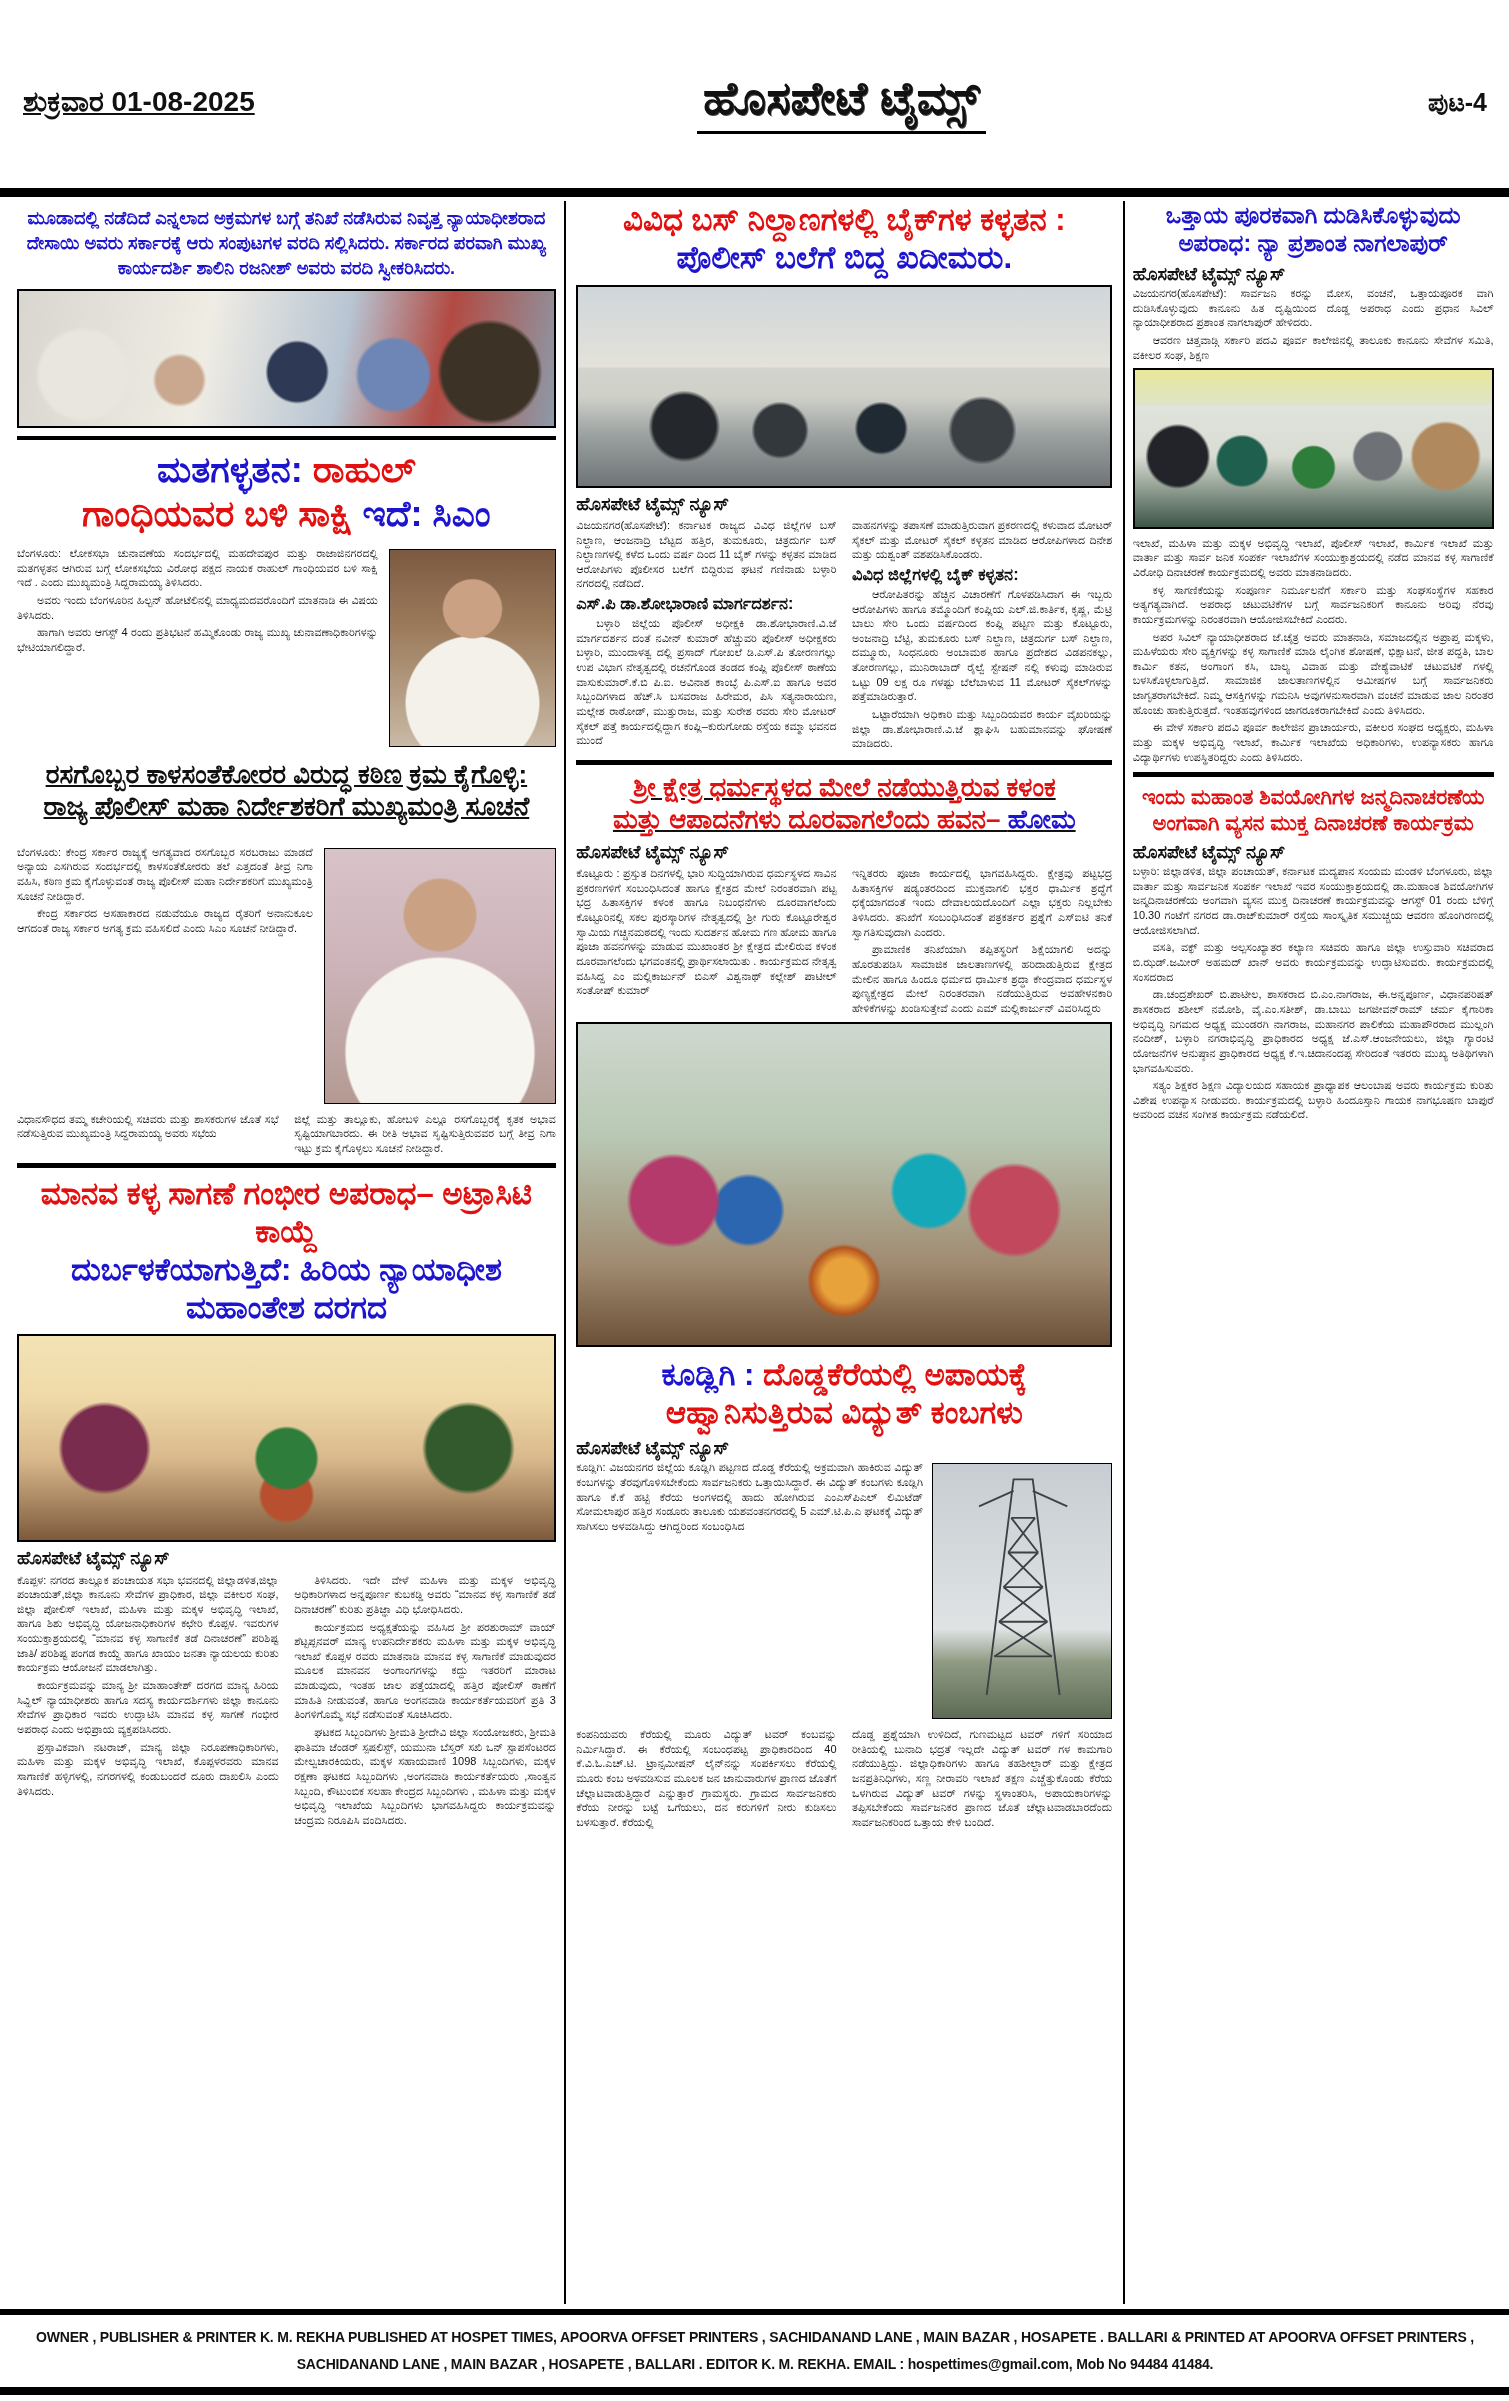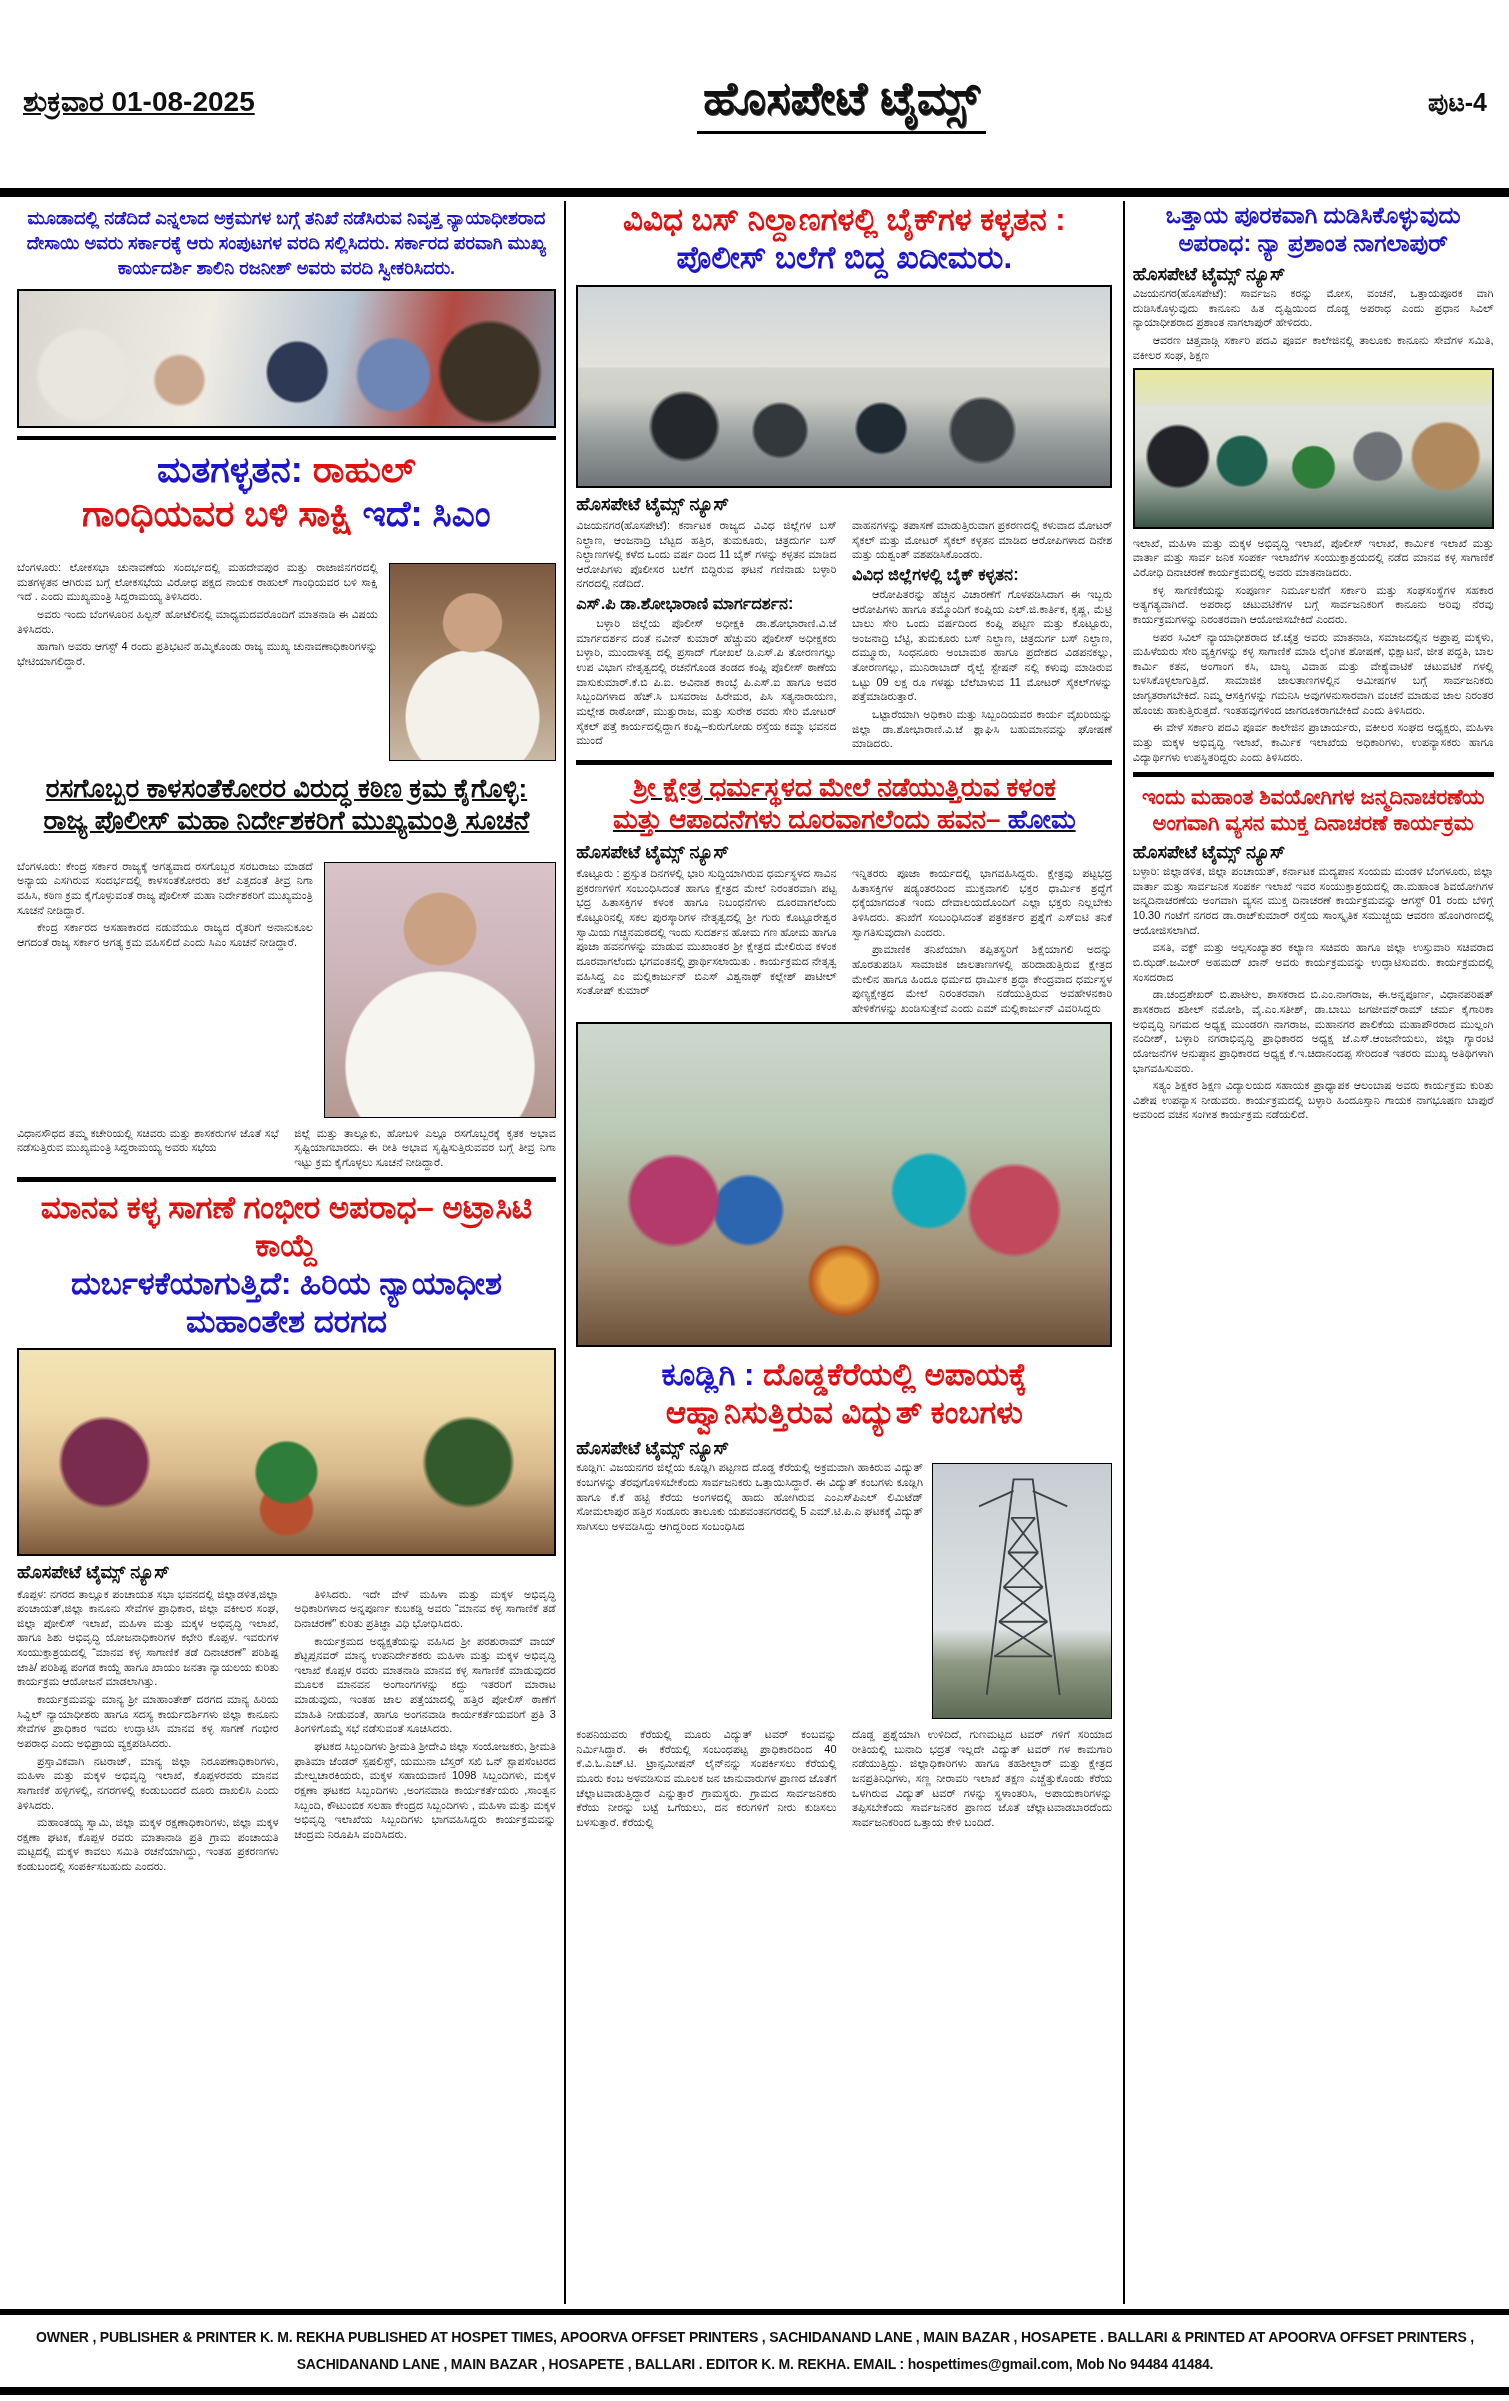--- a/index.html
+++ b/index.html
@@ -128,21 +128,21 @@
   <div class="main">
 
     <div class="col col-l">
       <div class="caption-lead">ಮೂಡಾದಲ್ಲಿ ನಡೆದಿದೆ ಎನ್ನಲಾದ ಅಕ್ರಮಗಳ ಬಗ್ಗೆ ತನಿಖೆ ನಡೆಸಿರುವ ನಿವೃತ್ತ ನ್ಯಾಯಾಧೀಶರಾದ ದೇಸಾಯಿ ಅವರು ಸರ್ಕಾರಕ್ಕೆ ಆರು ಸಂಪುಟಗಳ ವರದಿ ಸಲ್ಲಿಸಿದರು. ಸರ್ಕಾರದ ಪರವಾಗಿ ಮುಖ್ಯ ಕಾರ್ಯದರ್ಶಿ ಶಾಲಿನಿ ರಜನೀಶ್ ಅವರು ವರದಿ ಸ್ವೀಕರಿಸಿದರು.</div>
       <div class="ph ph-handover"></div>
       <div class="hrule"></div>
 
       <div>
         <h2 class="h-xl"><span class="blue">ಮತಗಳ್ಳತನ: </span><span class="red">ರಾಹುಲ್</span><br>
           <span class="red">ಗಾಂಧಿಯವರ ಬಳಿ ಸಾಕ್ಷಿ </span><span class="blue">ಇದೆ: ಸಿಎಂ</span></h2>
-        <div style="margin-top:24px;">
+        <div style="margin-top:10px;">
           <div class="ph ph-cm1 inner"></div>
           <p class="body noind">ಬೆಂಗಳೂರು: ಲೋಕಸಭಾ ಚುನಾವಣೆಯ ಸಂದರ್ಭದಲ್ಲಿ ಮಹದೇವಪುರ ಮತ್ತು ರಾಜಾಜಿನಗರದಲ್ಲಿ ಮತಗಳ್ಳತನ ಆಗಿರುವ ಬಗ್ಗೆ ಲೋಕಸಭೆಯ ವಿರೋಧ ಪಕ್ಷದ ನಾಯಕ ರಾಹುಲ್ ಗಾಂಧಿಯವರ ಬಳಿ ಸಾಕ್ಷಿ ಇದೆ . ಎಂದು ಮುಖ್ಯಮಂತ್ರಿ ಸಿದ್ದರಾಮಯ್ಯ ತಿಳಿಸಿದರು.</p>
           <p class="body">ಅವರು ಇಂದು ಬೆಂಗಳೂರಿನ ಹಿಲ್ಟನ್ ಹೋಟೆಲಿನಲ್ಲಿ ಮಾಧ್ಯಮದವರೊಂದಿಗೆ ಮಾತನಾಡಿ ಈ ವಿಷಯ ತಿಳಿಸಿದರು.</p>
           <p class="body">ಹಾಗಾಗಿ ಅವರು ಆಗಸ್ಟ್ 4 ರಂದು ಪ್ರತಿಭಟನೆ ಹಮ್ಮಿಕೊಂಡು ರಾಜ್ಯ ಮುಖ್ಯ ಚುನಾವಣಾಧಿಕಾರಿಗಳನ್ನು ಭೇಟಿಯಾಗಲಿದ್ದಾರೆ.</p>
           <div class="clear"></div>
         </div>
       </div>
 
       <div style="margin-top:7.7px;">
         <h2 class="h-md"><span>ರಸಗೊಬ್ಬರ ಕಾಳಸಂತೆಕೋರರ ವಿರುದ್ಧ ಕಠಿಣ ಕ್ರಮ ಕೈಗೊಳ್ಳಿ:</span><br>
@@ -163,21 +163,20 @@
 
       <div>
         <h2 class="h-lg"><span class="red">ಮಾನವ ಕಳ್ಳ ಸಾಗಣೆ ಗಂಭೀರ ಅಪರಾಧ– ಅಟ್ರಾಸಿಟಿ ಕಾಯ್ದೆ</span><br>
           <span class="blue">ದುರ್ಬಳಕೆಯಾಗುತ್ತಿದೆ: ಹಿರಿಯ ನ್ಯಾಯಾಧೀಶ ಮಹಾಂತೇಶ ದರಗದ</span></h2>
         <div class="ph ph-plant" style="margin-top:7.7px;"></div>
         <div class="byline">ಹೊಸಪೇಟೆ ಟೈಮ್ಸ್ ನ್ಯೂಸ್</div>
         <div class="twocol">
           <p class="body noind">ಕೊಪ್ಪಳ: ನಗರದ ತಾಲ್ಲೂಕ ಪಂಚಾಯತ ಸಭಾ ಭವನದಲ್ಲಿ ಜಿಲ್ಲಾಡಳಿತ,ಜಿಲ್ಲಾ ಪಂಚಾಯತ್,ಜಿಲ್ಲಾ ಕಾನೂನು ಸೇವೆಗಳ ಪ್ರಾಧಿಕಾರ, ಜಿಲ್ಲಾ ವಕೀಲರ ಸಂಘ, ಜಿಲ್ಲಾ ಪೋಲಿಸ್ ಇಲಾಖೆ, ಮಹಿಳಾ ಮತ್ತು ಮಕ್ಕಳ ಅಭಿವೃದ್ಧಿ ಇಲಾಖೆ, ಹಾಗೂ ಶಿಶು ಅಭಿವೃದ್ಧಿ ಯೋಜನಾಧಿಕಾರಿಗಳ ಕಛೇರಿ ಕೊಪ್ಪಳ. ಇವರುಗಳ ಸಂಯುಕ್ತಾಶ್ರಯದಲ್ಲಿ “ಮಾನವ ಕಳ್ಳ ಸಾಗಾಣಿಕೆ ತಡೆ ದಿನಾಚರಣೆ” ಪರಿಶಿಷ್ಟ ಜಾತಿ/ ಪರಿಶಿಷ್ಟ ಪಂಗಡ ಕಾಯ್ದೆ ಹಾಗೂ ಖಾಯಂ ಜನತಾ ನ್ಯಾಯಲಯ ಕುರಿತು ಕಾರ್ಯಕ್ರಮ ಆಯೋಜನೆ ಮಾಡಲಾಗಿತ್ತು.</p>
           <p class="body">ಕಾರ್ಯಕ್ರಮವನ್ನು ಮಾನ್ಯ ಶ್ರೀ ಮಾಹಾಂತೇಶ್ ದರಗದ ಮಾನ್ಯ ಹಿರಿಯ ಸಿವ್ಹಿಲ್ ನ್ಯಾಯಾಧೀಶರು ಹಾಗೂ ಸದಸ್ಯ ಕಾರ್ಯದರ್ಶಿಗಳು ಜಿಲ್ಲಾ ಕಾನೂನು ಸೇವೆಗಳ ಪ್ರಾಧಿಕಾರ ಇವರು ಉದ್ಘಾಟಿಸಿ ಮಾನವ ಕಳ್ಳ ಸಾಗಣೆ ಗಂಭೀರ ಅಪರಾಧ ಎಂದು ಅಭಿಪ್ರಾಯ ವ್ಯಕ್ತಪಡಿಸಿದರು.</p>
           <p class="body">ಪ್ರಸ್ತಾವಿಕವಾಗಿ ನಟರಾಜ್, ಮಾನ್ಯ ಜಿಲ್ಲಾ ನಿರೂಪಣಾಧಿಕಾರಿಗಳು, ಮಹಿಳಾ ಮತ್ತು ಮಕ್ಕಳ ಅಭಿವೃದ್ಧಿ ಇಲಾಖೆ, ಕೊಪ್ಪಳರವರು ಮಾನವ ಸಾಗಾಣಿಕೆ ಹಳ್ಳಿಗಳಲ್ಲಿ, ನಗರಗಳಲ್ಲಿ ಕಂಡುಬಂದರೆ ದೂರು ದಾಖಲಿಸಿ ಎಂದು ತಿಳಿಸಿದರು.</p>
-          <p class="body">ಮಹಾಂತಯ್ಯ ಸ್ವಾಮಿ, ಜಿಲ್ಲಾ ಮಕ್ಕಳ ರಕ್ಷಣಾಧಿಕಾರಿಗಳು, ಜಿಲ್ಲಾ ಮಕ್ಕಳ ರಕ್ಷಣಾ ಘಟಕ, ಕೊಪ್ಪಳ ರವರು ಮಾತಾನಾಡಿ ಪ್ರತಿ ಗ್ರಾಮ ಪಂಚಾಯತಿ ಮಟ್ಟದಲ್ಲಿ ಮಕ್ಕಳ ಕಾವಲು ಸಮಿತಿ ರಚನೆಯಾಗಿದ್ದು, ಇಂತಹ ಪ್ರಕರಣಗಳು ಕಂಡುಬಂದಲ್ಲಿ ಸಂಪರ್ಕಿಸಬಹುದು ಎಂದರು.</p>
           <p class="body">ತಿಳಿಸಿದರು. ಇದೇ ವೇಳೆ ಮಹಿಳಾ ಮತ್ತು ಮಕ್ಕಳ ಅಭಿವೃದ್ಧಿ ಅಧಿಕಾರಿಗಳಾದ ಅನ್ನಪೂರ್ಣ ಕುಬಕಡ್ಡಿ ಅವರು “ಮಾನವ ಕಳ್ಳ ಸಾಗಾಣಿಕೆ ತಡೆ ದಿನಾಚರಣೆ” ಕುರಿತು ಪ್ರತಿಜ್ಞಾ ವಿಧಿ ಭೋಧಿಸಿದರು.</p>
           <p class="body">ಕಾರ್ಯಕ್ರಮದ ಅಧ್ಯಕ್ಷತೆಯನ್ನು ವಹಿಸಿದ ಶ್ರೀ ಪರಶುರಾಮ್ ವಾಯ್ ಶೆಟ್ಟಪ್ಪನವರ್ ಮಾನ್ಯ ಉಪನಿರ್ದೇಶಕರು ಮಹಿಳಾ ಮತ್ತು ಮಕ್ಕಳ ಅಭಿವೃದ್ಧಿ ಇಲಾಖೆ ಕೊಪ್ಪಳ ರವರು ಮಾತನಾಡಿ ಮಾನವ ಕಳ್ಳ ಸಾಗಾಣಿಕೆ ಮಾಡುವುದರ ಮೂಲಕ ಮಾನವನ ಅಂಗಾಂಗಗಳನ್ನು ಕದ್ದು ಇತರರಿಗೆ ಮಾರಾಟ ಮಾಡುವುದು, ಇಂತಹ ಜಾಲ ಪತ್ತೆಯಾದಲ್ಲಿ ಹತ್ತಿರ ಪೋಲಿಸ್ ಠಾಣೆಗೆ ಮಾಹಿತಿ ನೀಡುವಂತೆ, ಹಾಗೂ ಅಂಗನವಾಡಿ ಕಾರ್ಯಕರ್ತೆಯವರಿಗೆ ಪ್ರತಿ 3 ತಿಂಗಳಿಗೊಮ್ಮೆ ಸಭೆ ನಡೆಸುವಂತೆ ಸೂಚಿಸಿದರು.</p>
           <p class="body">ಘಟಕದ ಸಿಬ್ಬಂದಿಗಳು ಶ್ರೀಮತಿ ಶ್ರೀದೇವಿ ಜಿಲ್ಲಾ ಸಂಯೋಜಕರು, ಶ್ರೀಮತಿ ಫಾತಿಮಾ ಜೆಂಡರ್ ಸ್ಪಷಲಿಸ್ಟ್, ಯಮುನಾ ಬೆಸ್ತರ್ ಸಖಿ ಒನ್ ಸ್ಟಾಪಸೆಂಟರದ ಮೇಲ್ವಚಾರಕಿಯರು, ಮಕ್ಕಳ ಸಹಾಯವಾಣಿ 1098 ಸಿಬ್ಬಂದಿಗಳು, ಮಕ್ಕಳ ರಕ್ಷಣಾ ಘಟಕದ ಸಿಬ್ಬಂದಿಗಳು ,ಅಂಗನವಾಡಿ ಕಾರ್ಯಕರ್ತೆಯರು ,ಸಾಂತ್ವನ ಸಿಬ್ಬಂದಿ, ಕೌಟುಂಬಿಕ ಸಲಹಾ ಕೇಂದ್ರದ ಸಿಬ್ಬಂದಿಗಳು , ಮಹಿಳಾ ಮತ್ತು ಮಕ್ಕಳ ಅಭಿವೃದ್ಧಿ ಇಲಾಖೆಯ ಸಿಬ್ಬಂದಿಗಳು ಭಾಗವಹಿಸಿದ್ದರು ಕಾರ್ಯಕ್ರಮವನ್ನು ಚಂದ್ರಮ ನಿರೂಪಿಸಿ ವಂದಿಸಿದರು.</p>
         </div>
       </div>
     </div>
 
     <div class="vrule"></div>
 
     <div class="col col-m">

